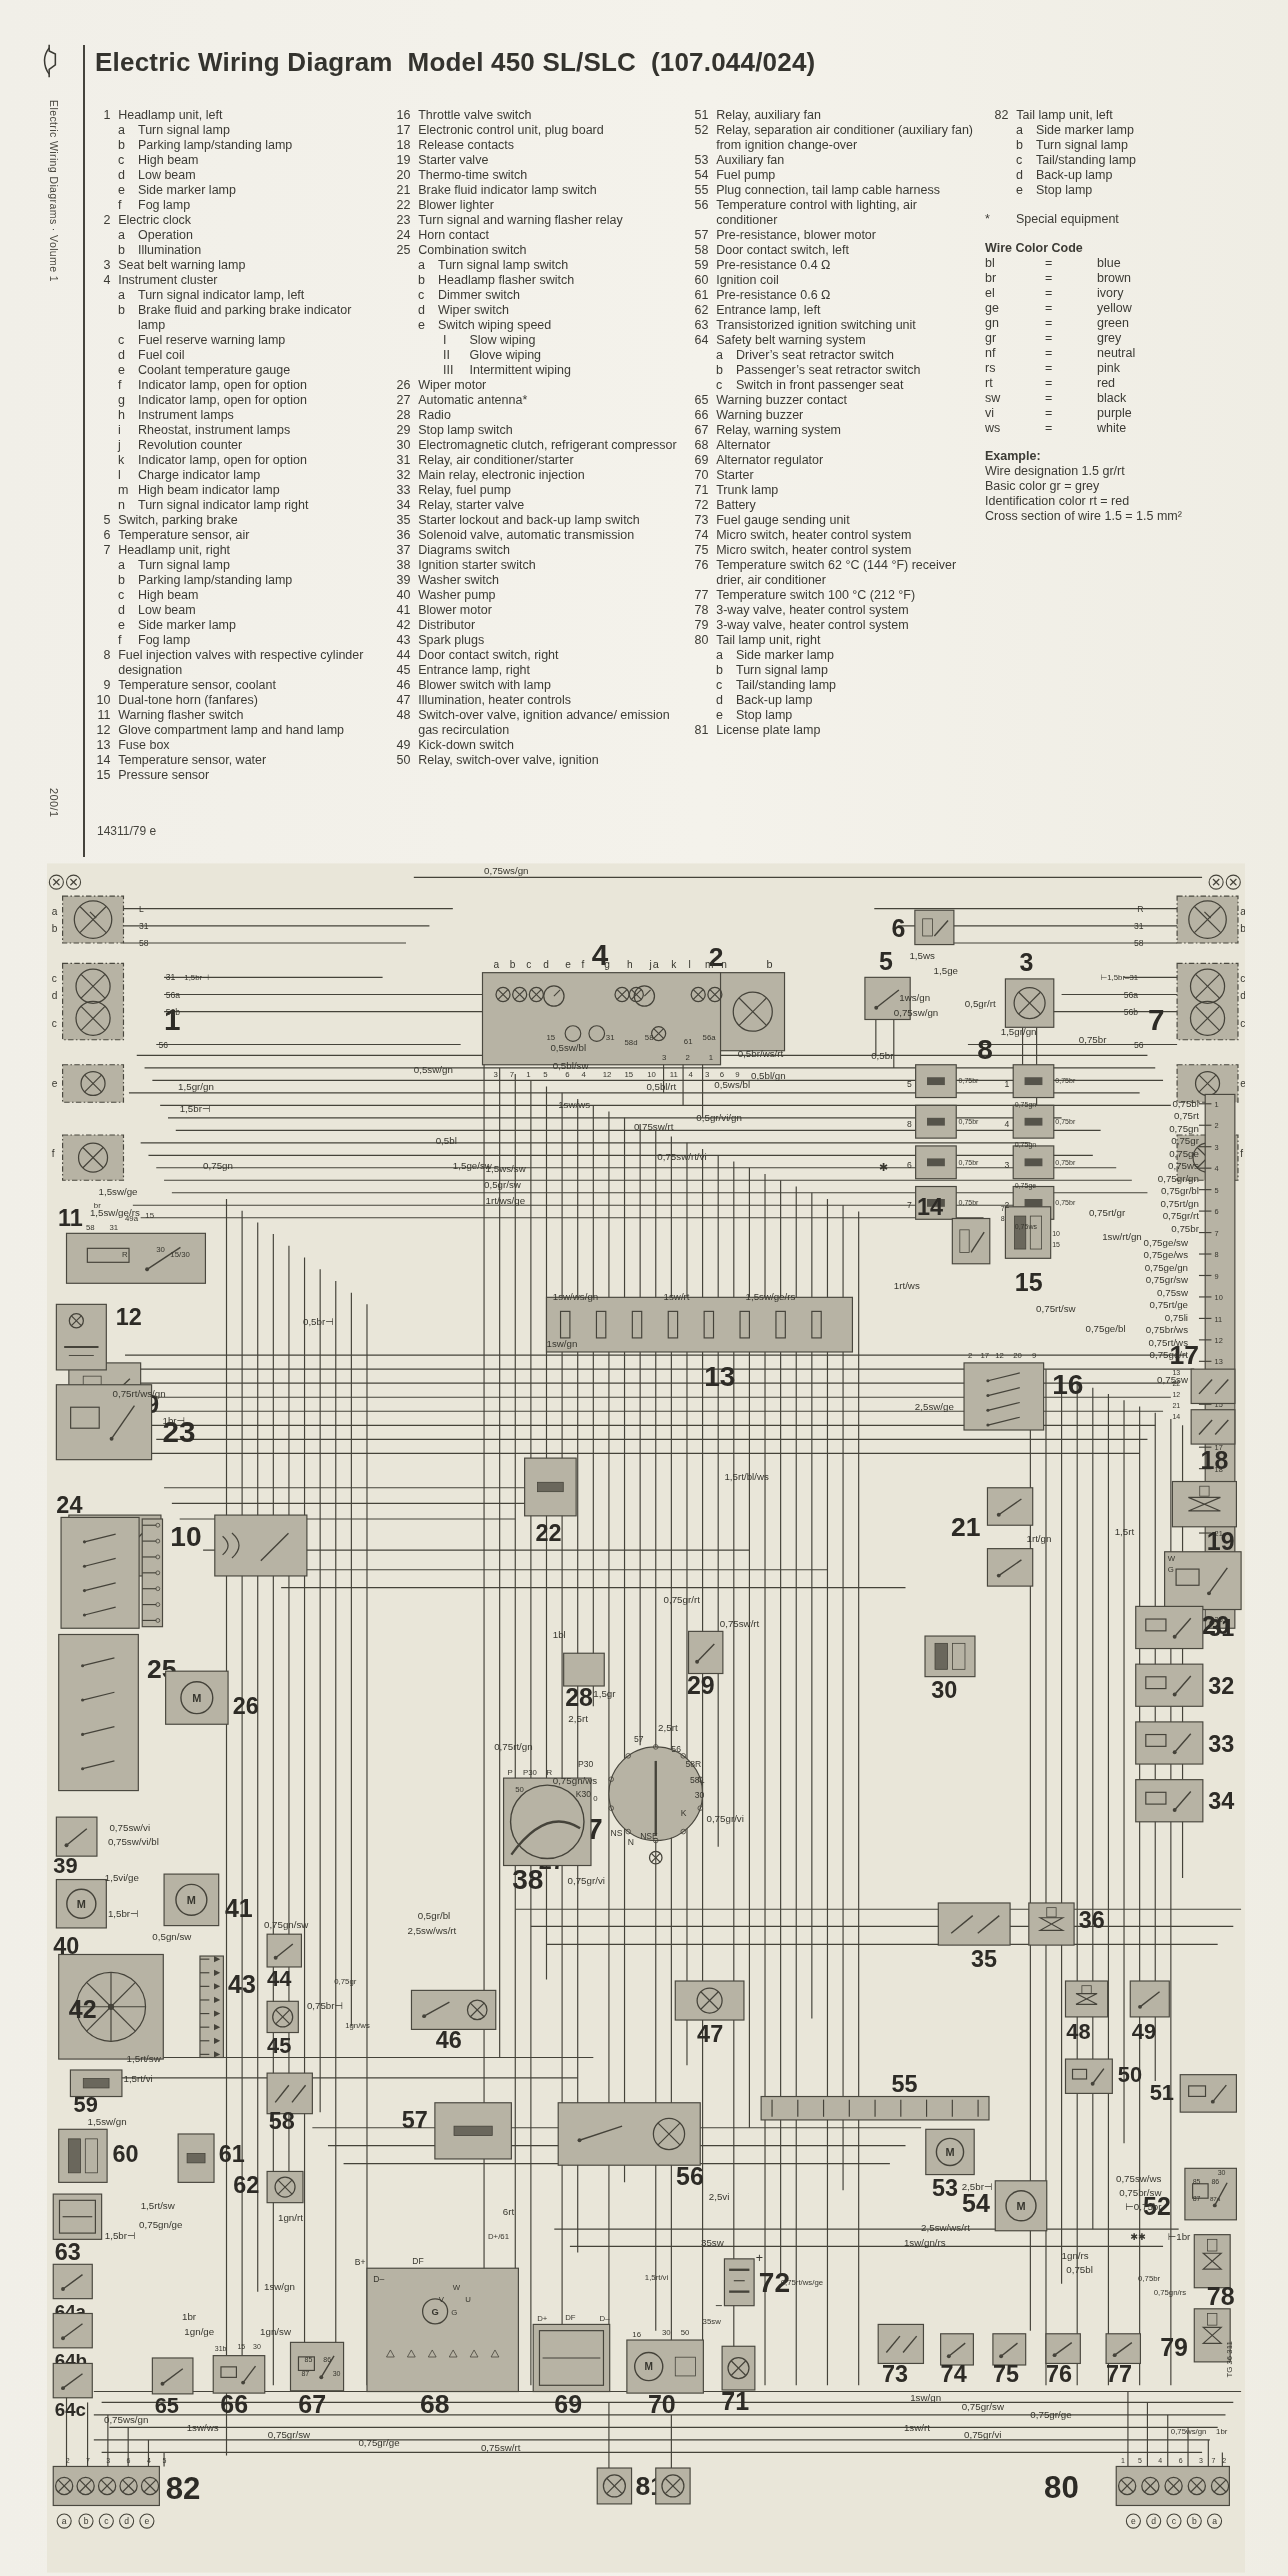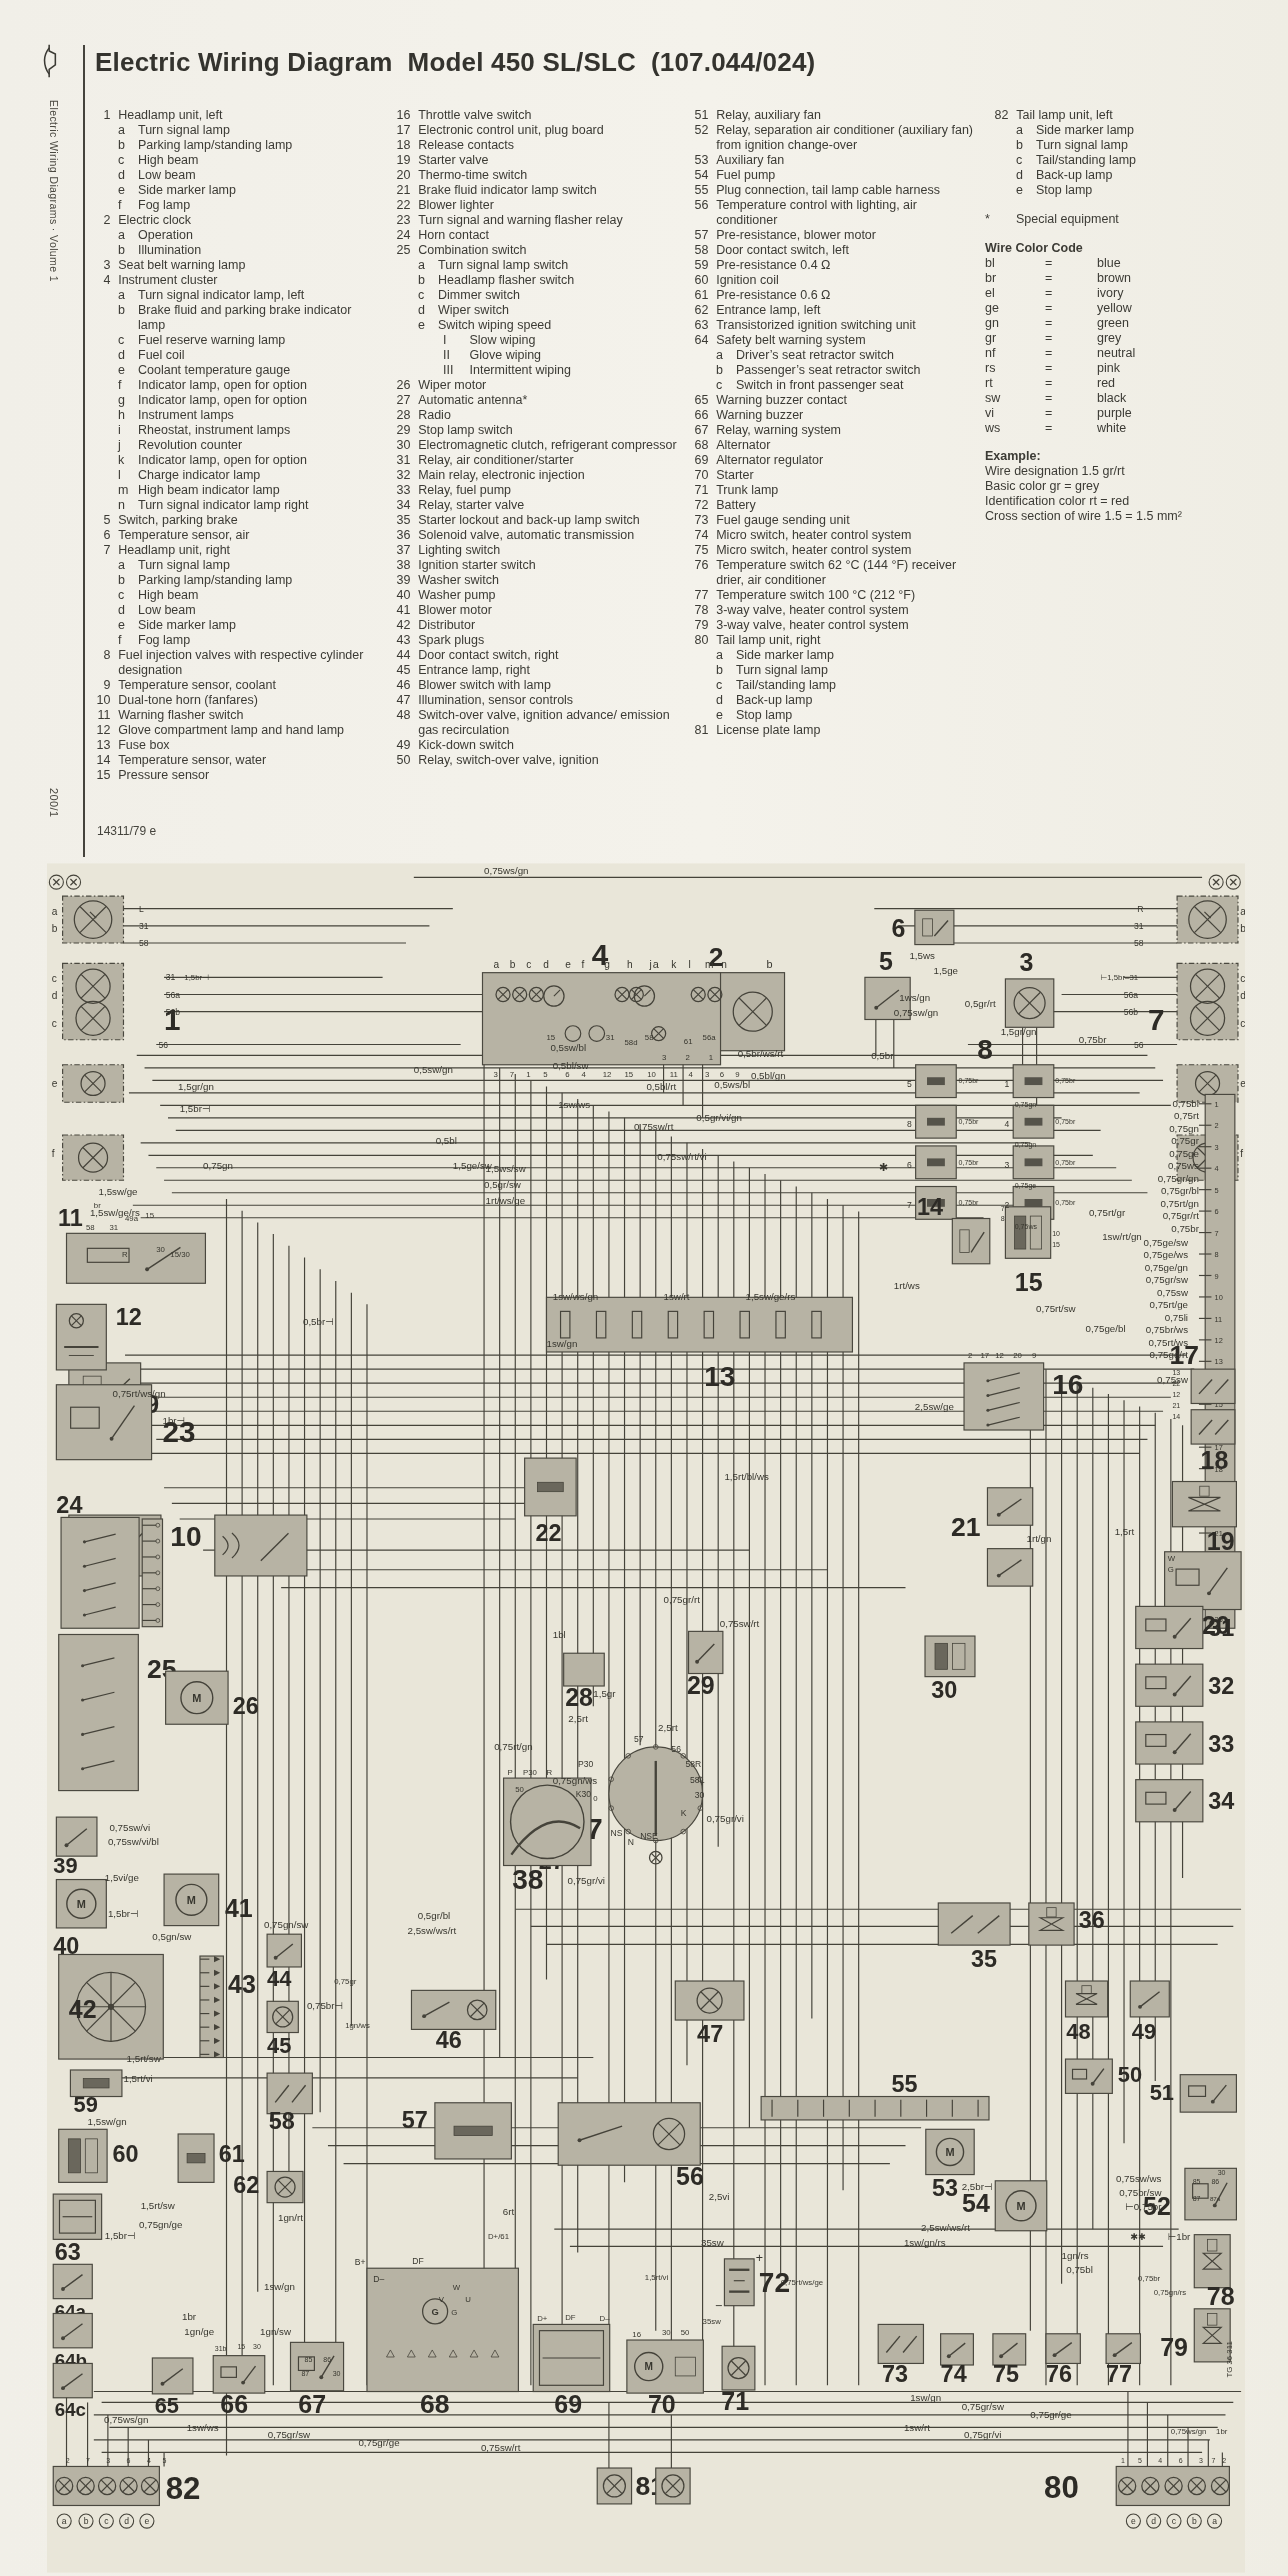--- a/index.html
+++ b/index.html
@@ -335,21 +335,21 @@
       <div class="lrow">
         <span class="lnum">35</span>
         <div class="ltxt">Starter lockout and back-up lamp switch</div>
       </div>
       <div class="lrow">
         <span class="lnum">36</span>
         <div class="ltxt">Solenoid valve, automatic transmission</div>
       </div>
       <div class="lrow">
         <span class="lnum">37</span>
-        <div class="ltxt">Lighting switch</div>
+        <div class="ltxt">Diagrams switch</div>
       </div>
       <div class="lrow">
         <span class="lnum">38</span>
         <div class="ltxt">Ignition starter switch</div>
       </div>
       <div class="lrow">
         <span class="lnum">39</span>
         <div class="ltxt">Washer switch</div>
       </div>
       <div class="lrow">
@@ -375,21 +375,21 @@
       <div class="lrow">
         <span class="lnum">45</span>
         <div class="ltxt">Entrance lamp, right</div>
       </div>
       <div class="lrow">
         <span class="lnum">46</span>
         <div class="ltxt">Blower switch with lamp</div>
       </div>
       <div class="lrow">
         <span class="lnum">47</span>
-        <div class="ltxt">Illumination, sensor controls</div>
+        <div class="ltxt">Illumination, heater controls</div>
       </div>
       <div class="lrow">
         <span class="lnum">48</span>
         <div class="ltxt">Switch-over valve, ignition advance/ emission gas recirculation</div>
       </div>
       <div class="lrow">
         <span class="lnum">49</span>
         <div class="ltxt">Kick-down switch</div>
       </div>
       <div class="lrow">

